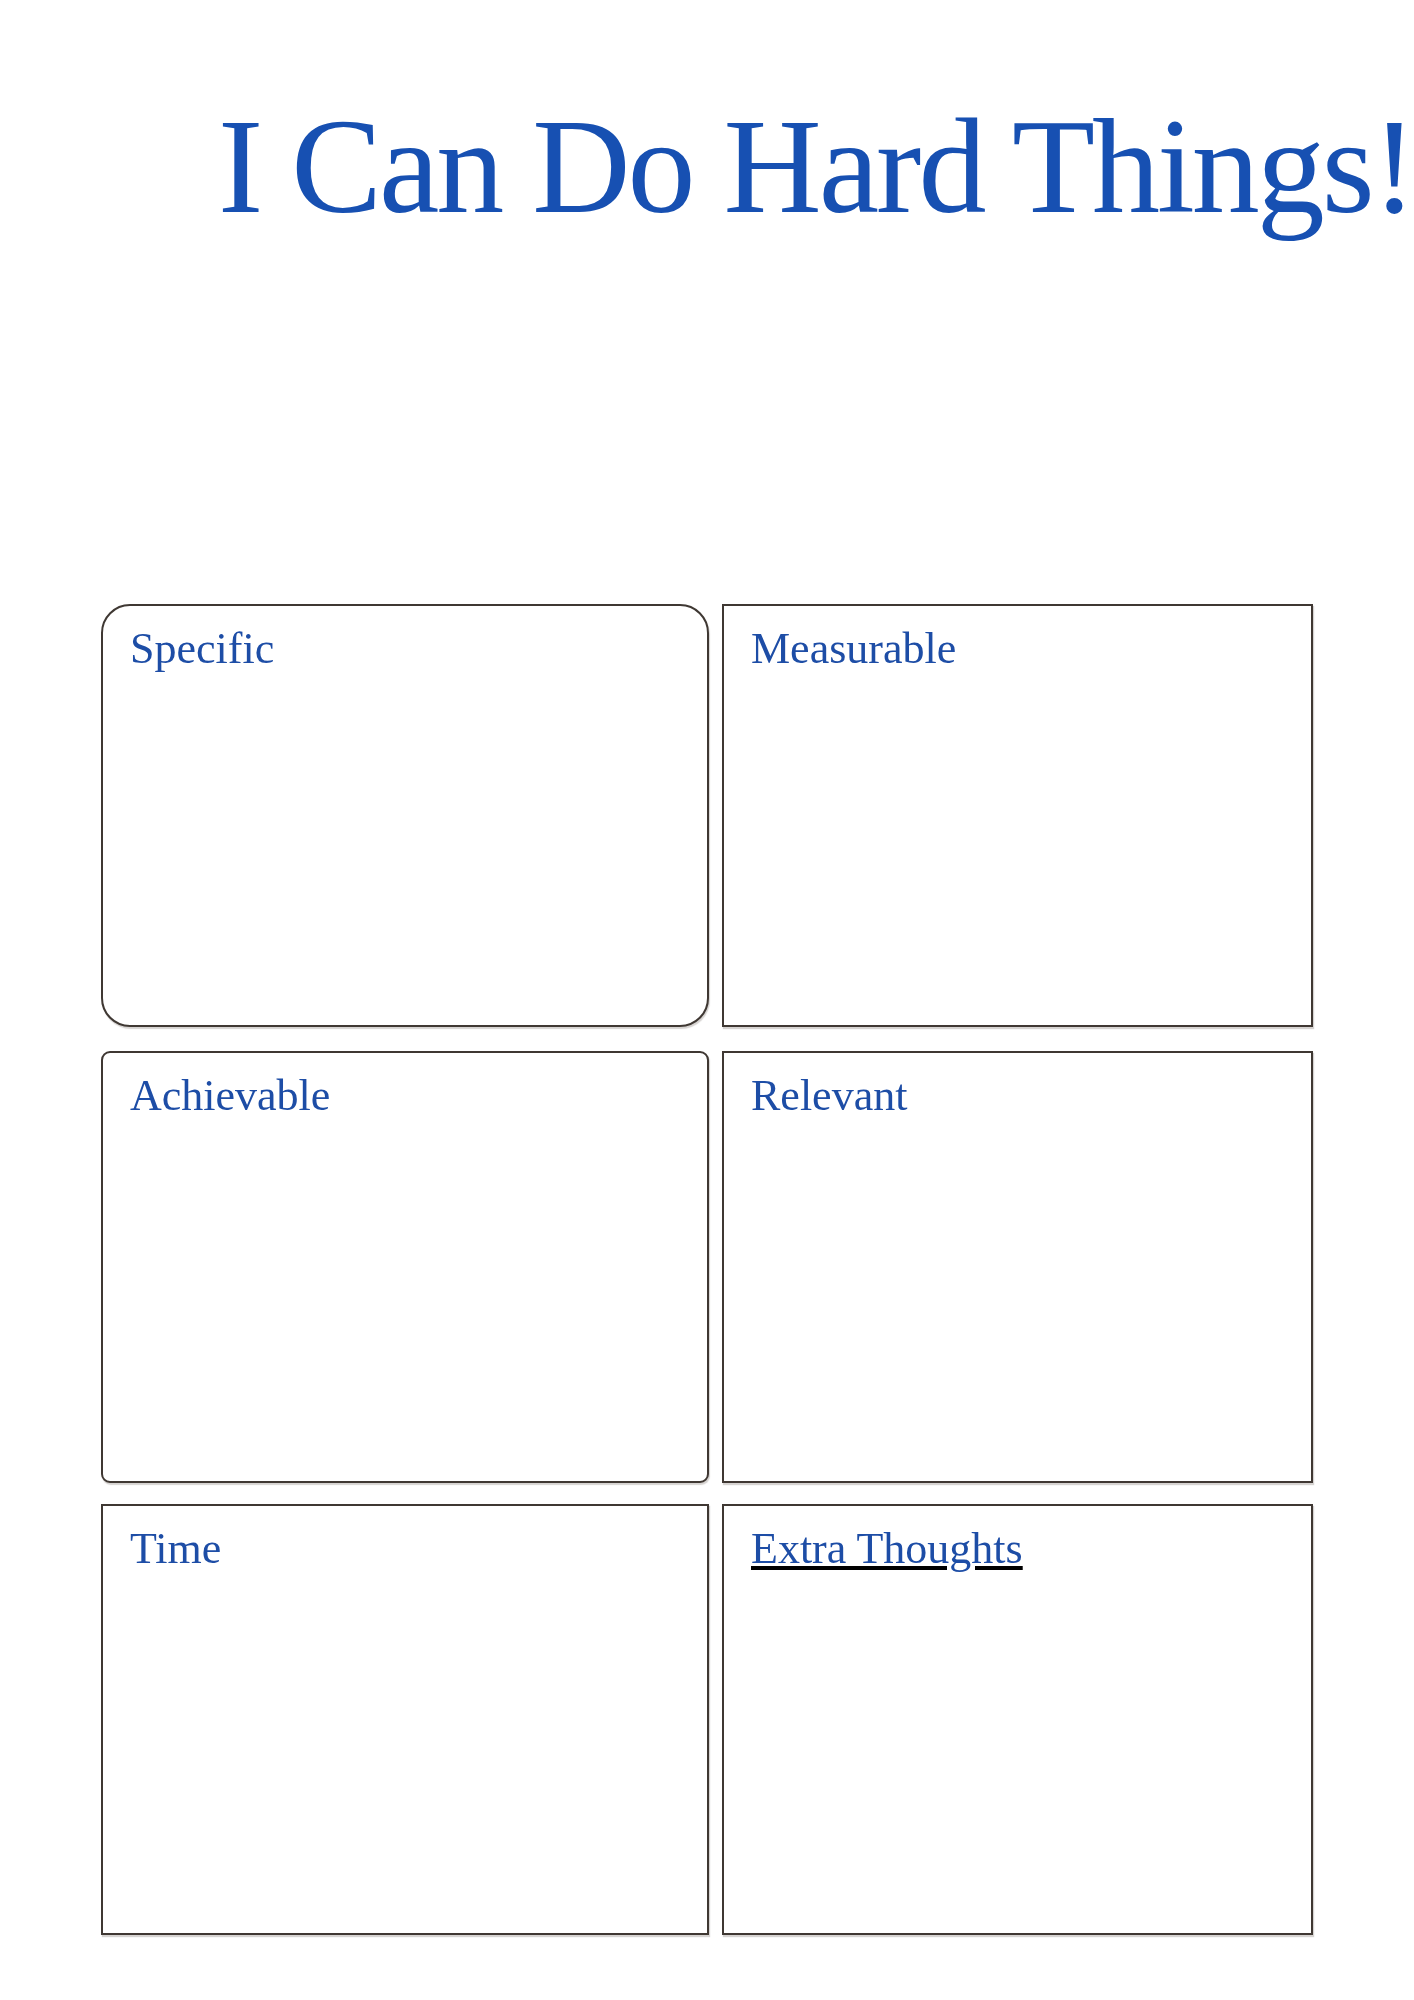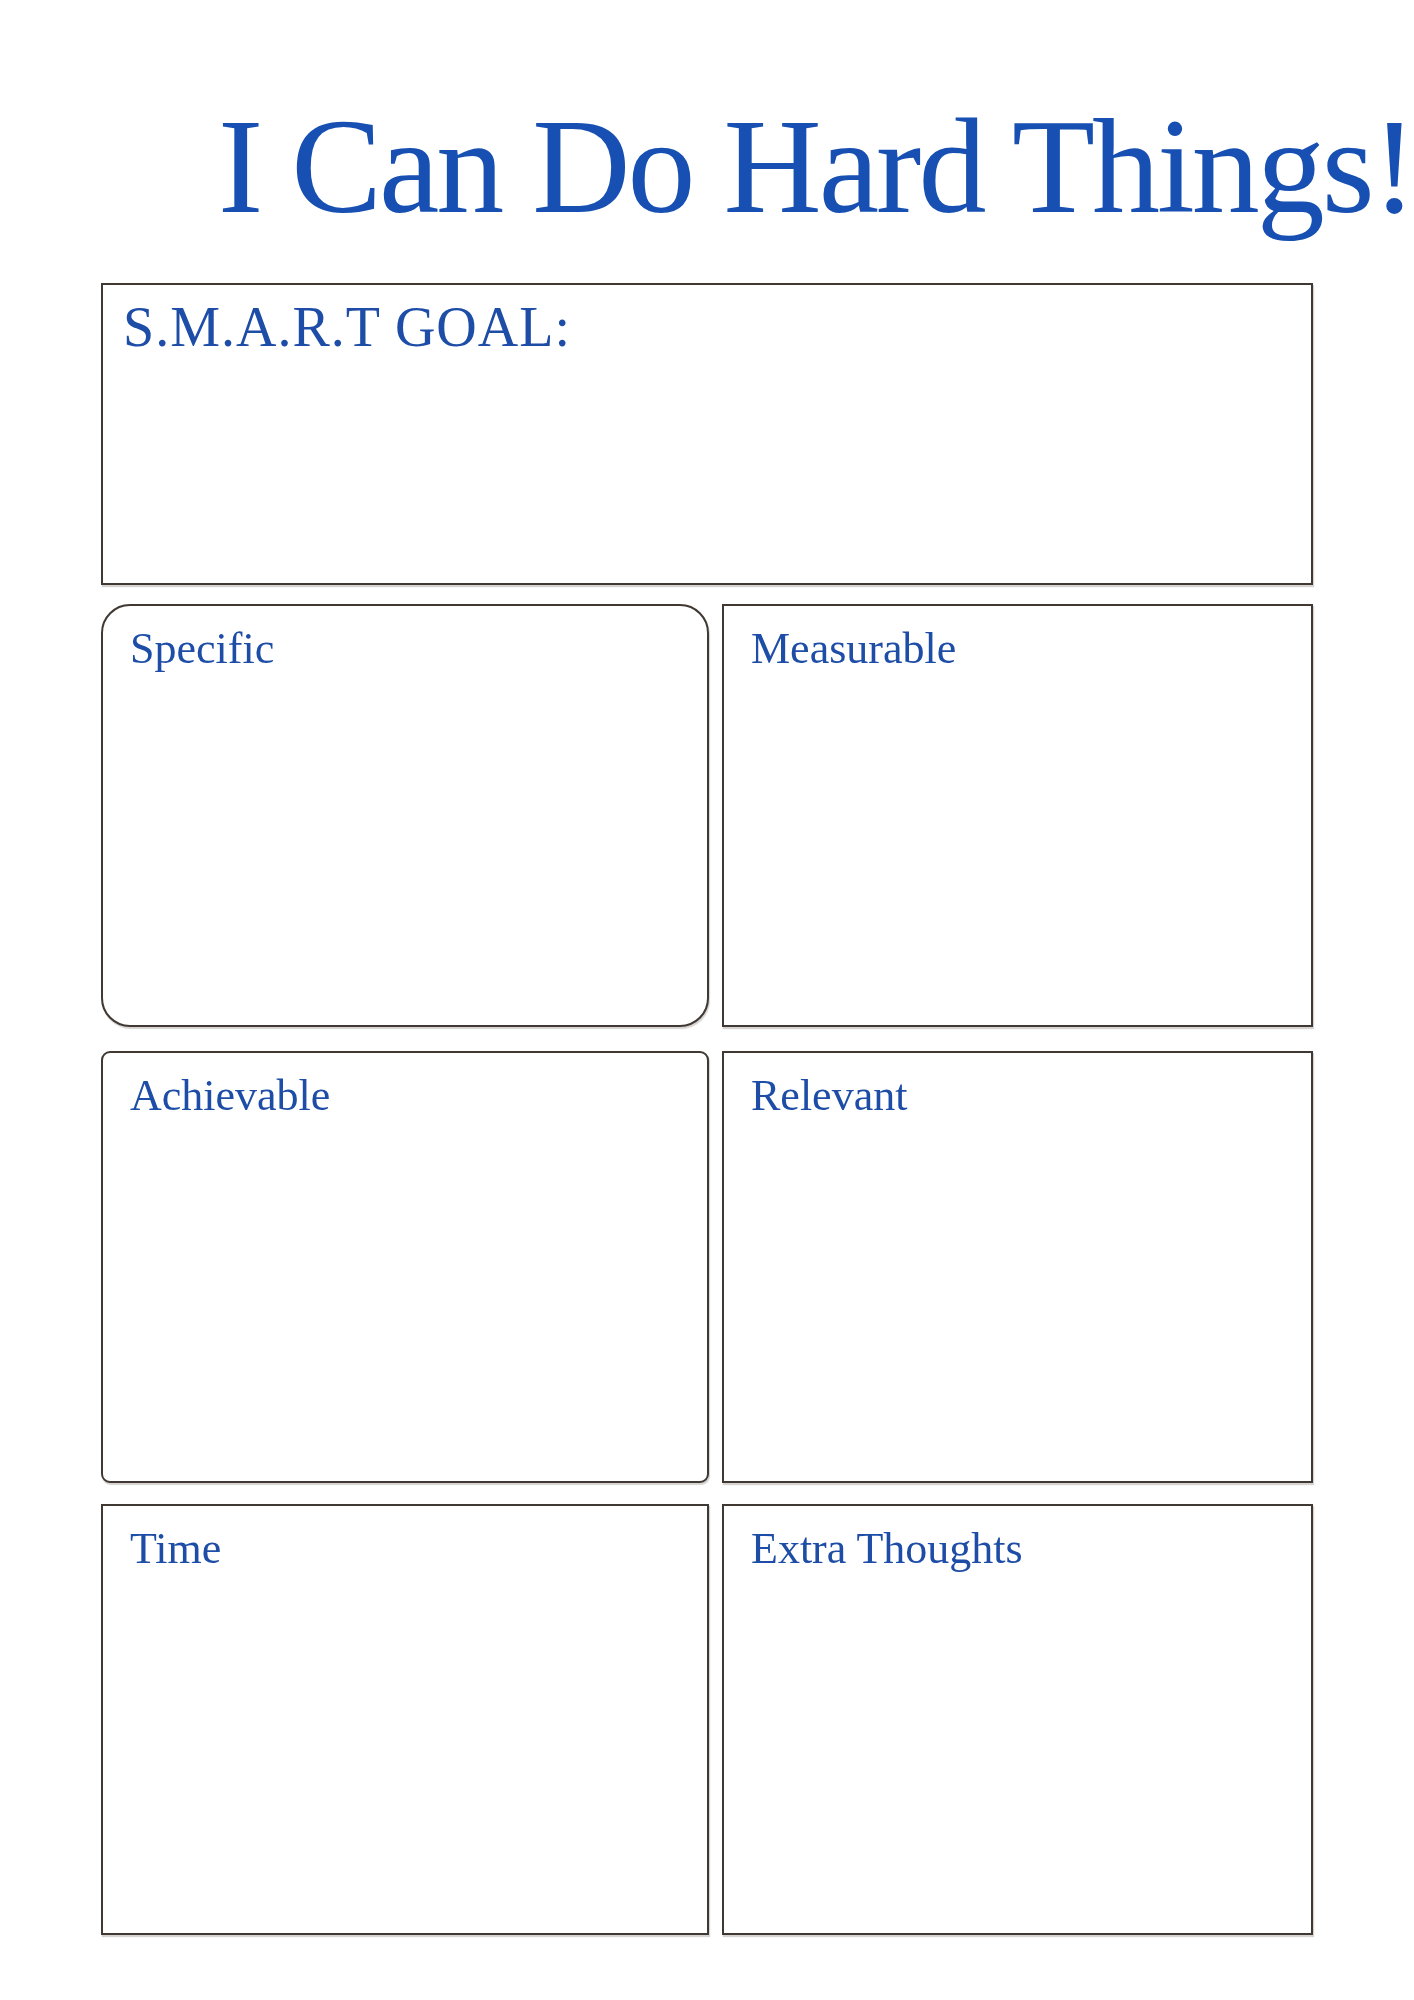--- a/index.html
+++ b/index.html
@@ -46,34 +46,30 @@
     white-space: nowrap;
   }
   .goal-box   { left: 101px; top: 283px;  width: 1212px; height: 302px; }
   .goal-box .box-label { font-size: 56px; padding: 10px 0 0 20px; letter-spacing: 1px; }
   .cell .box-label     { font-size: 44px; padding: 18px 0 0 27px; }
   .r1c1 { left: 101px; top: 604px;  width: 608px; height: 423px; border-radius: 29px; }
   .r1c2 { left: 722px; top: 604px;  width: 591px; height: 423px; gap: 20px; }
   .r2c1 { left: 101px; top: 1051px; width: 608px; height: 432px; border-radius: 9px; }
   .r2c2 { left: 722px; top: 1051px; width: 591px; height: 432px; }
   .r3c1 { left: 101px; top: 1504px; width: 608px; height: 431px; }
-  .r3c2 { left: 722px; top: 1504px; width: 591px; height: 431px; }
+  .r3c2 { left: 722px; top: 1504px; width: 591px; height: 431px; text-decoration: underline; }
   .write-area { flex: 1; }
 </style>
 </head>
 <body>
 
 <div class="page">
 
   <h1 class="title">I Can Do Hard Things!</h1>
 
-  <section class="box goal-box">
-    <div class="box-label">S.M.A.R.T GOAL:</div>
-    <div class="write-area"></div>
-  </section>
 
   <section class="box cell r1c1">
     <div class="box-label">Specific</div>
     <div class="write-area"></div>
   </section>
 
   <section class="box cell r1c2">
     <div class="box-label">Measurable</div>
     <div class="write-area"></div>
   </section>

